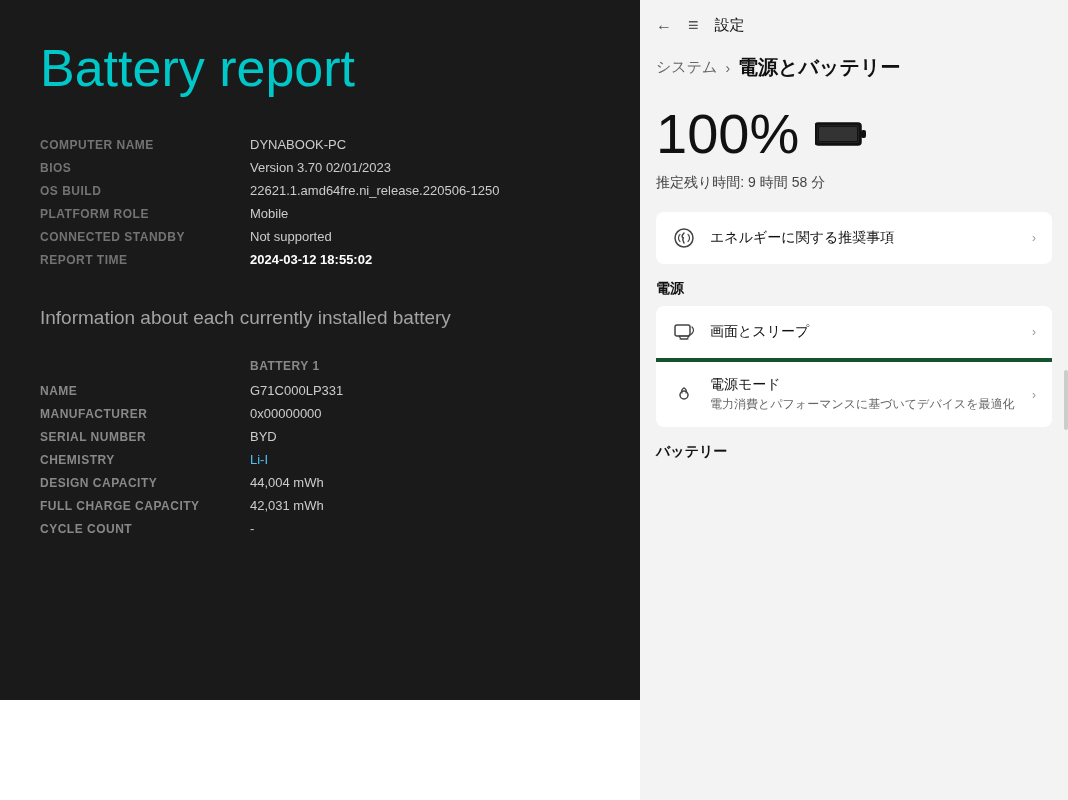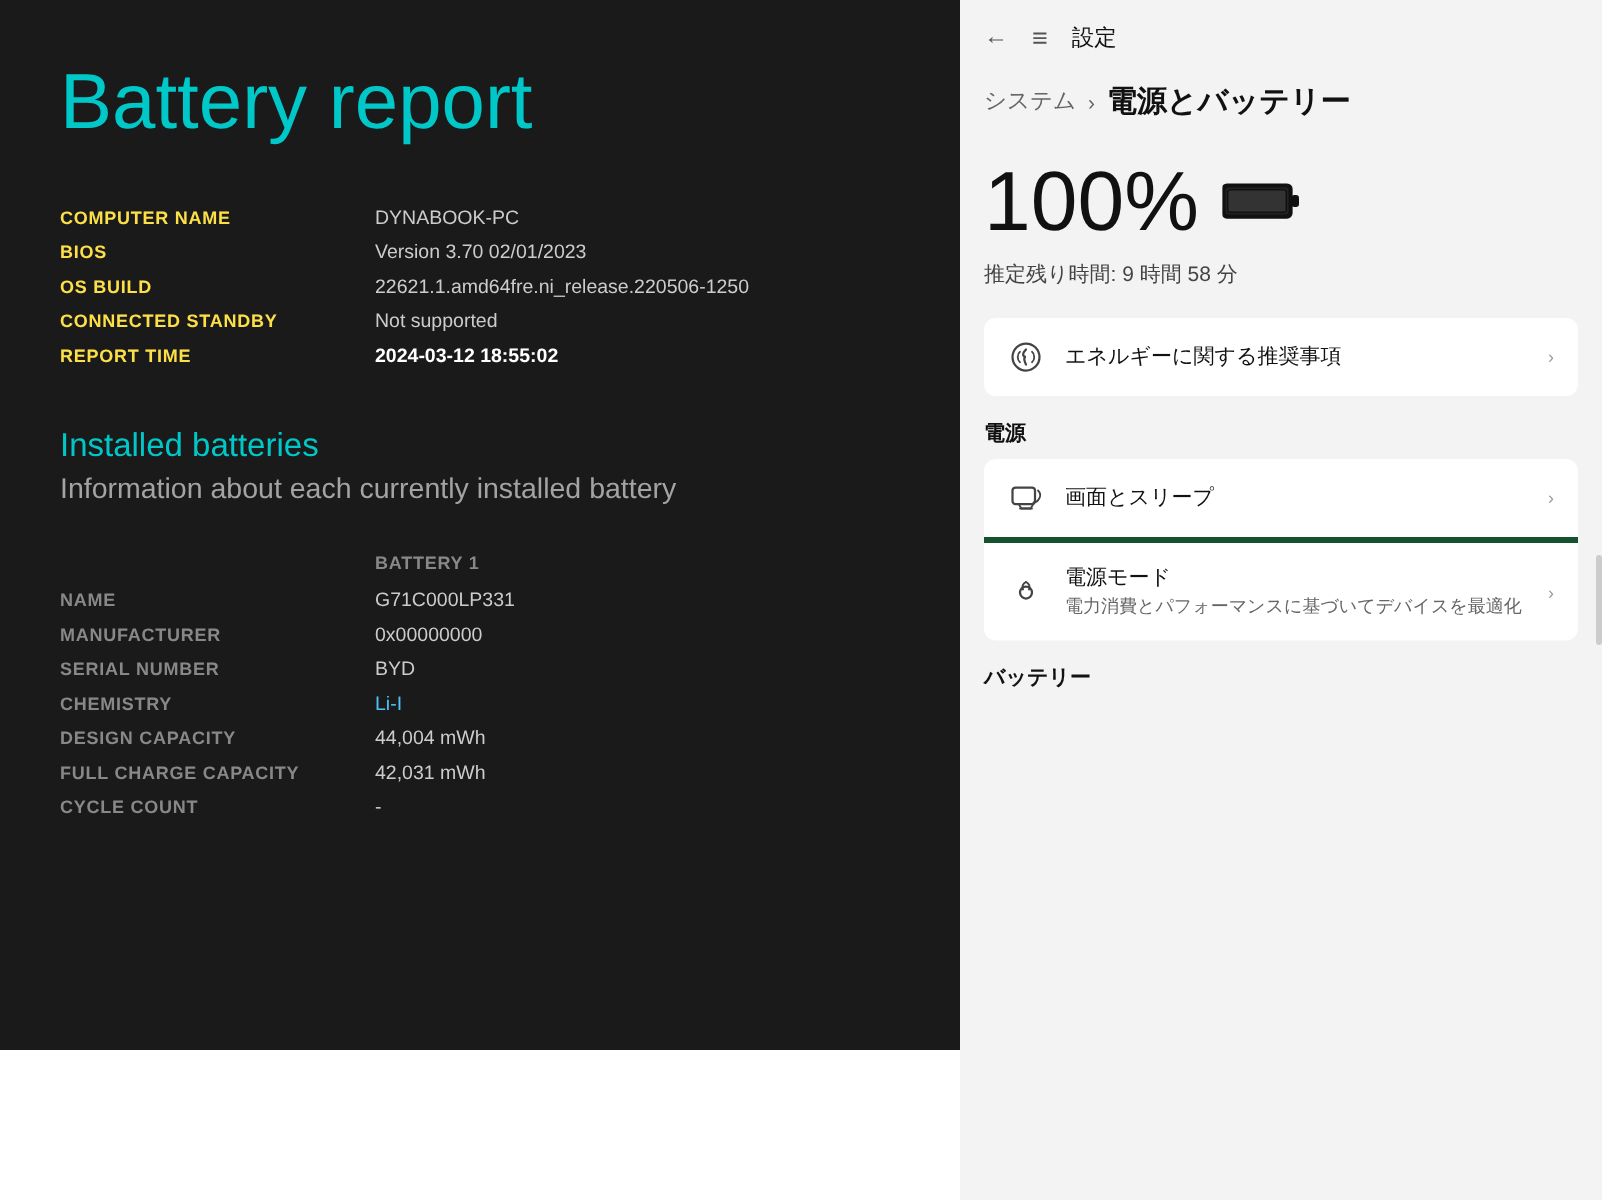--- a/index.html
+++ b/index.html
@@ -36,21 +36,21 @@
 
     .info-row {
       display: flex;
       margin-bottom: 8px;
       align-items: baseline;
     }
 
     .info-label {
       font-size: 12px;
       font-weight: 600;
-      color: #fde047;
+      color: #737373;
       letter-spacing: 0.5px;
       width: 210px;
       flex-shrink: 0;
       text-transform: uppercase;
     }
 
     .info-value {
       font-size: 13px;
       color: #ccc;
     }
@@ -300,30 +300,33 @@
     </div>
     <div class="info-row">
       <span class="info-label">BIOS</span>
       <span class="info-value">Version 3.70  02/01/2023</span>
     </div>
     <div class="info-row">
       <span class="info-label">OS BUILD</span>
       <span class="info-value">22621.1.amd64fre.ni_release.220506-1250</span>
     </div>
     <div class="info-row">
+      <span class="info-label">PLATFORM ROLE</span>
+      <span class="info-value">Mobile</span>
+    </div>
+    <div class="info-row">
       <span class="info-label">CONNECTED STANDBY</span>
       <span class="info-value">Not supported</span>
     </div>
     <div class="info-row">
       <span class="info-label">REPORT TIME</span>
       <span class="info-value bold">2024-03-12  18:55:02</span>
     </div>
   </div>
 
-  <h2 class="section-title">Installed batteries</h2>
   <p class="section-subtitle">Information about each currently installed battery</p>
 
   <div class="battery-section-header">
     <span class="battery-col-label">BATTERY 1</span>
   </div>
 
   <div class="battery-info-table">
     <div class="battery-info-row">
       <span class="battery-info-label">NAME</span>
       <span class="battery-info-value">G71C000LP331</span>

